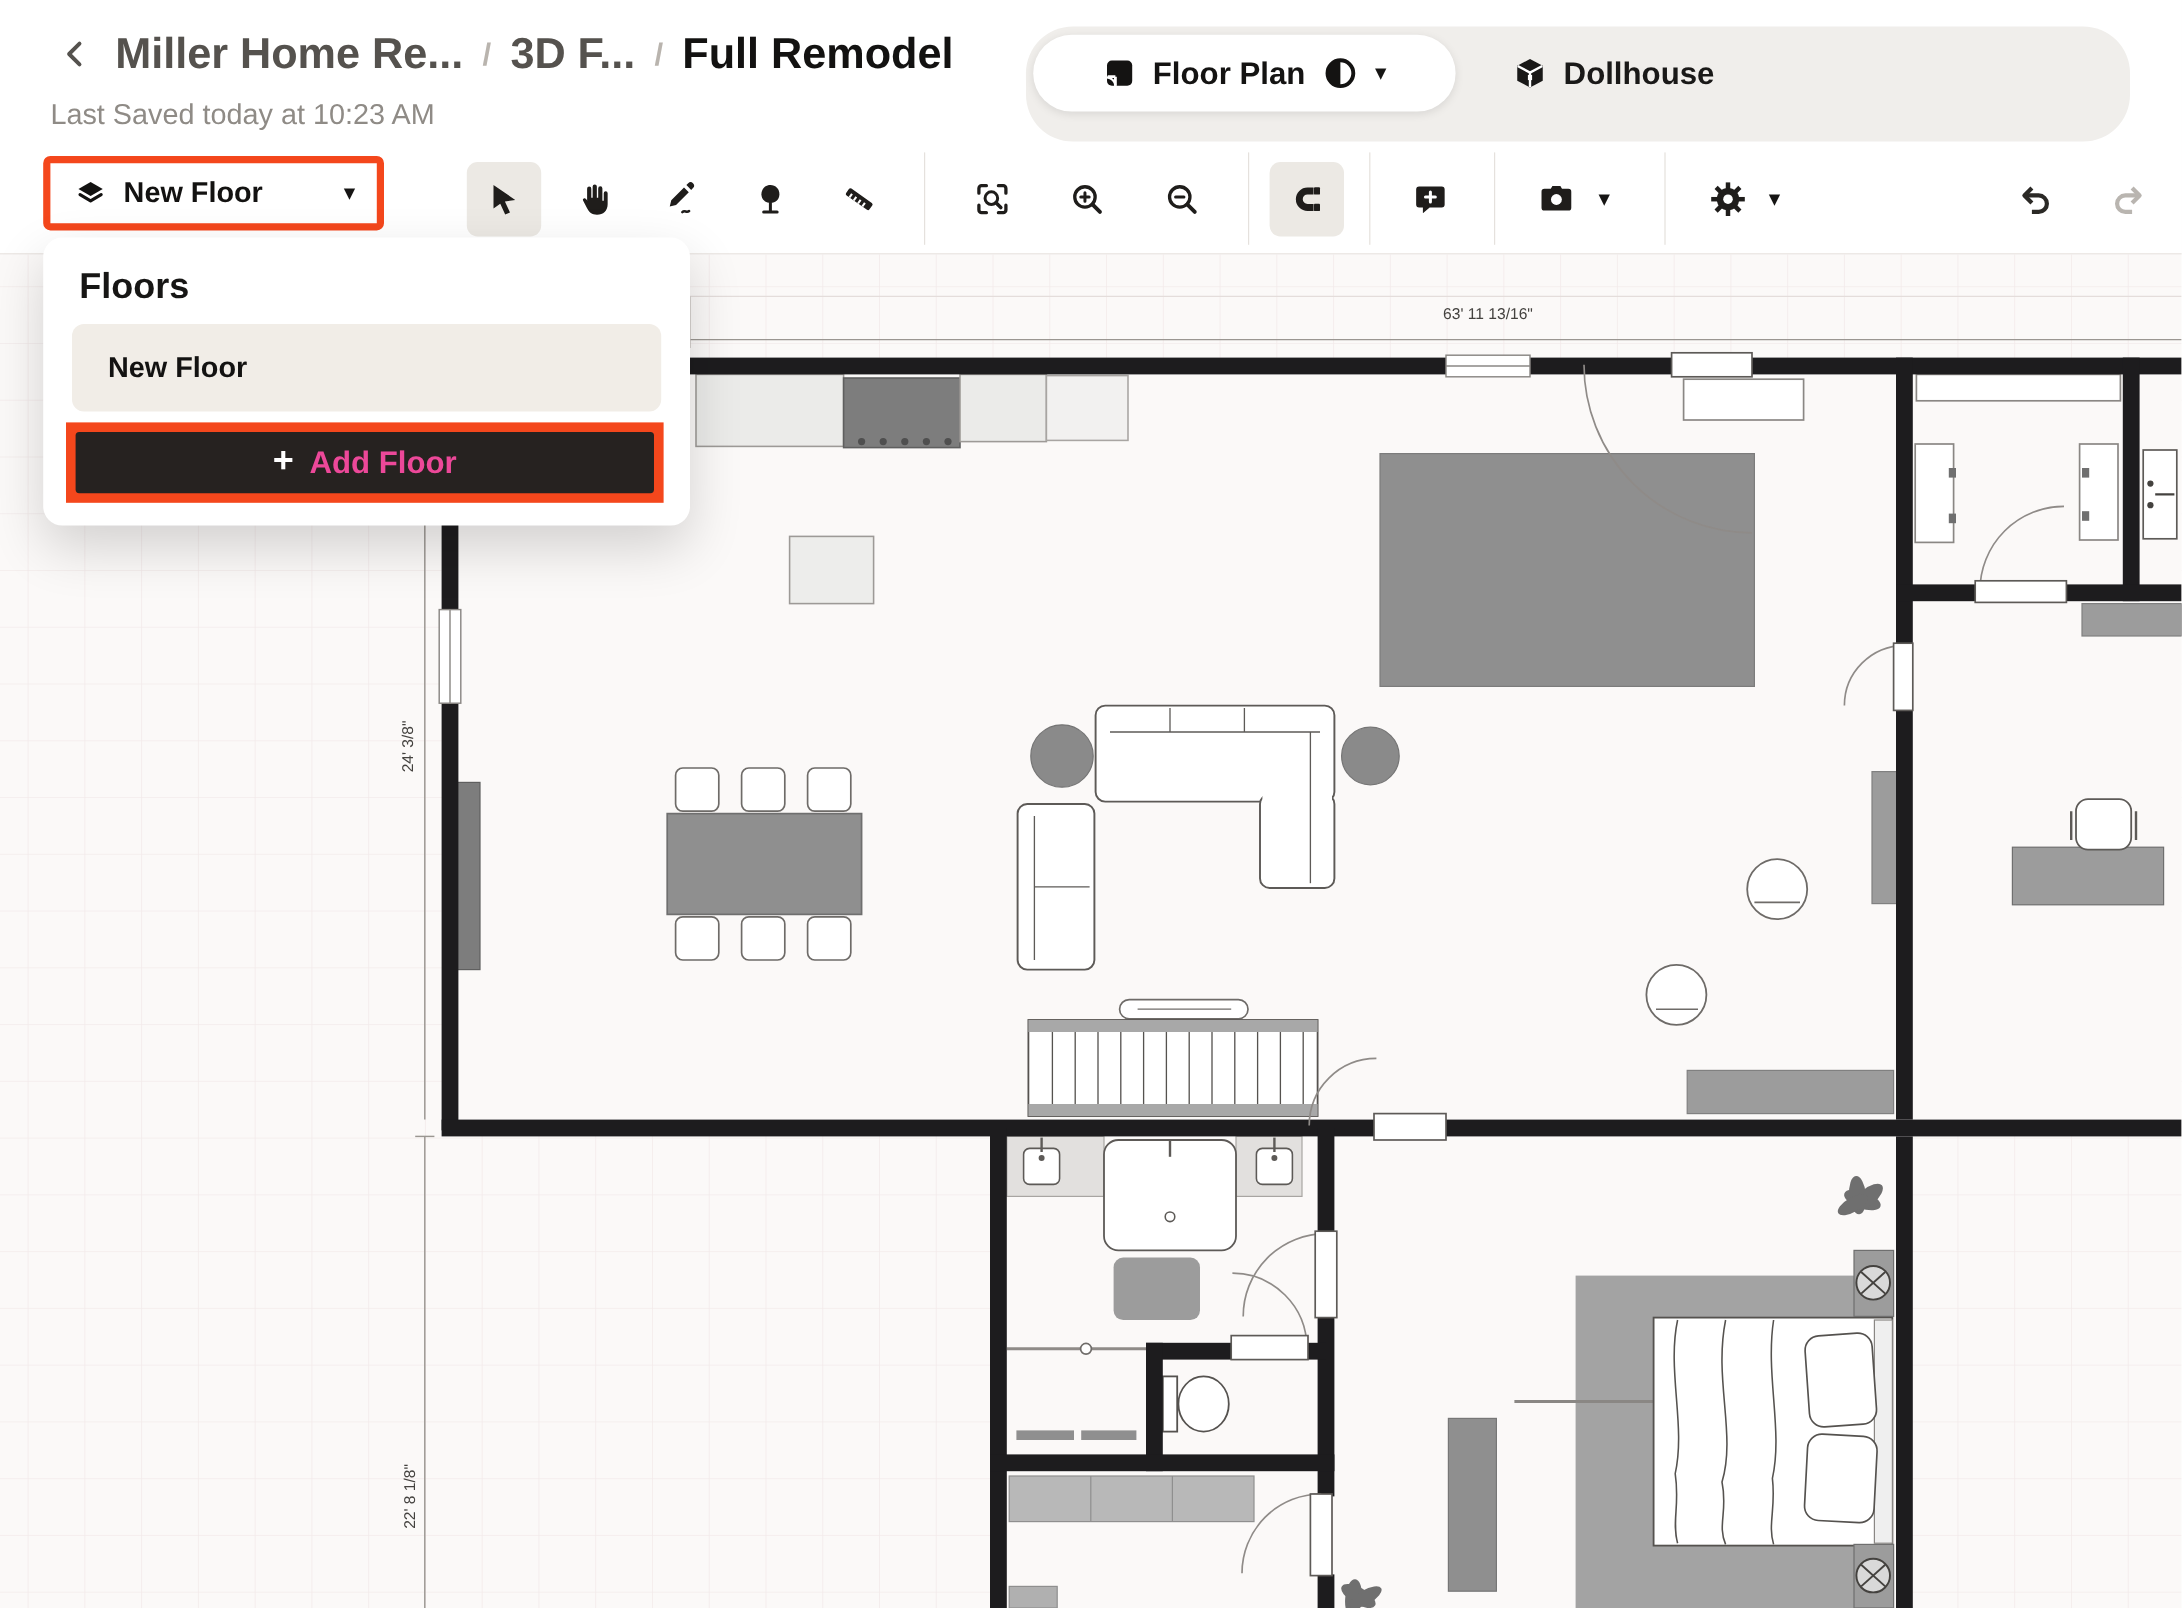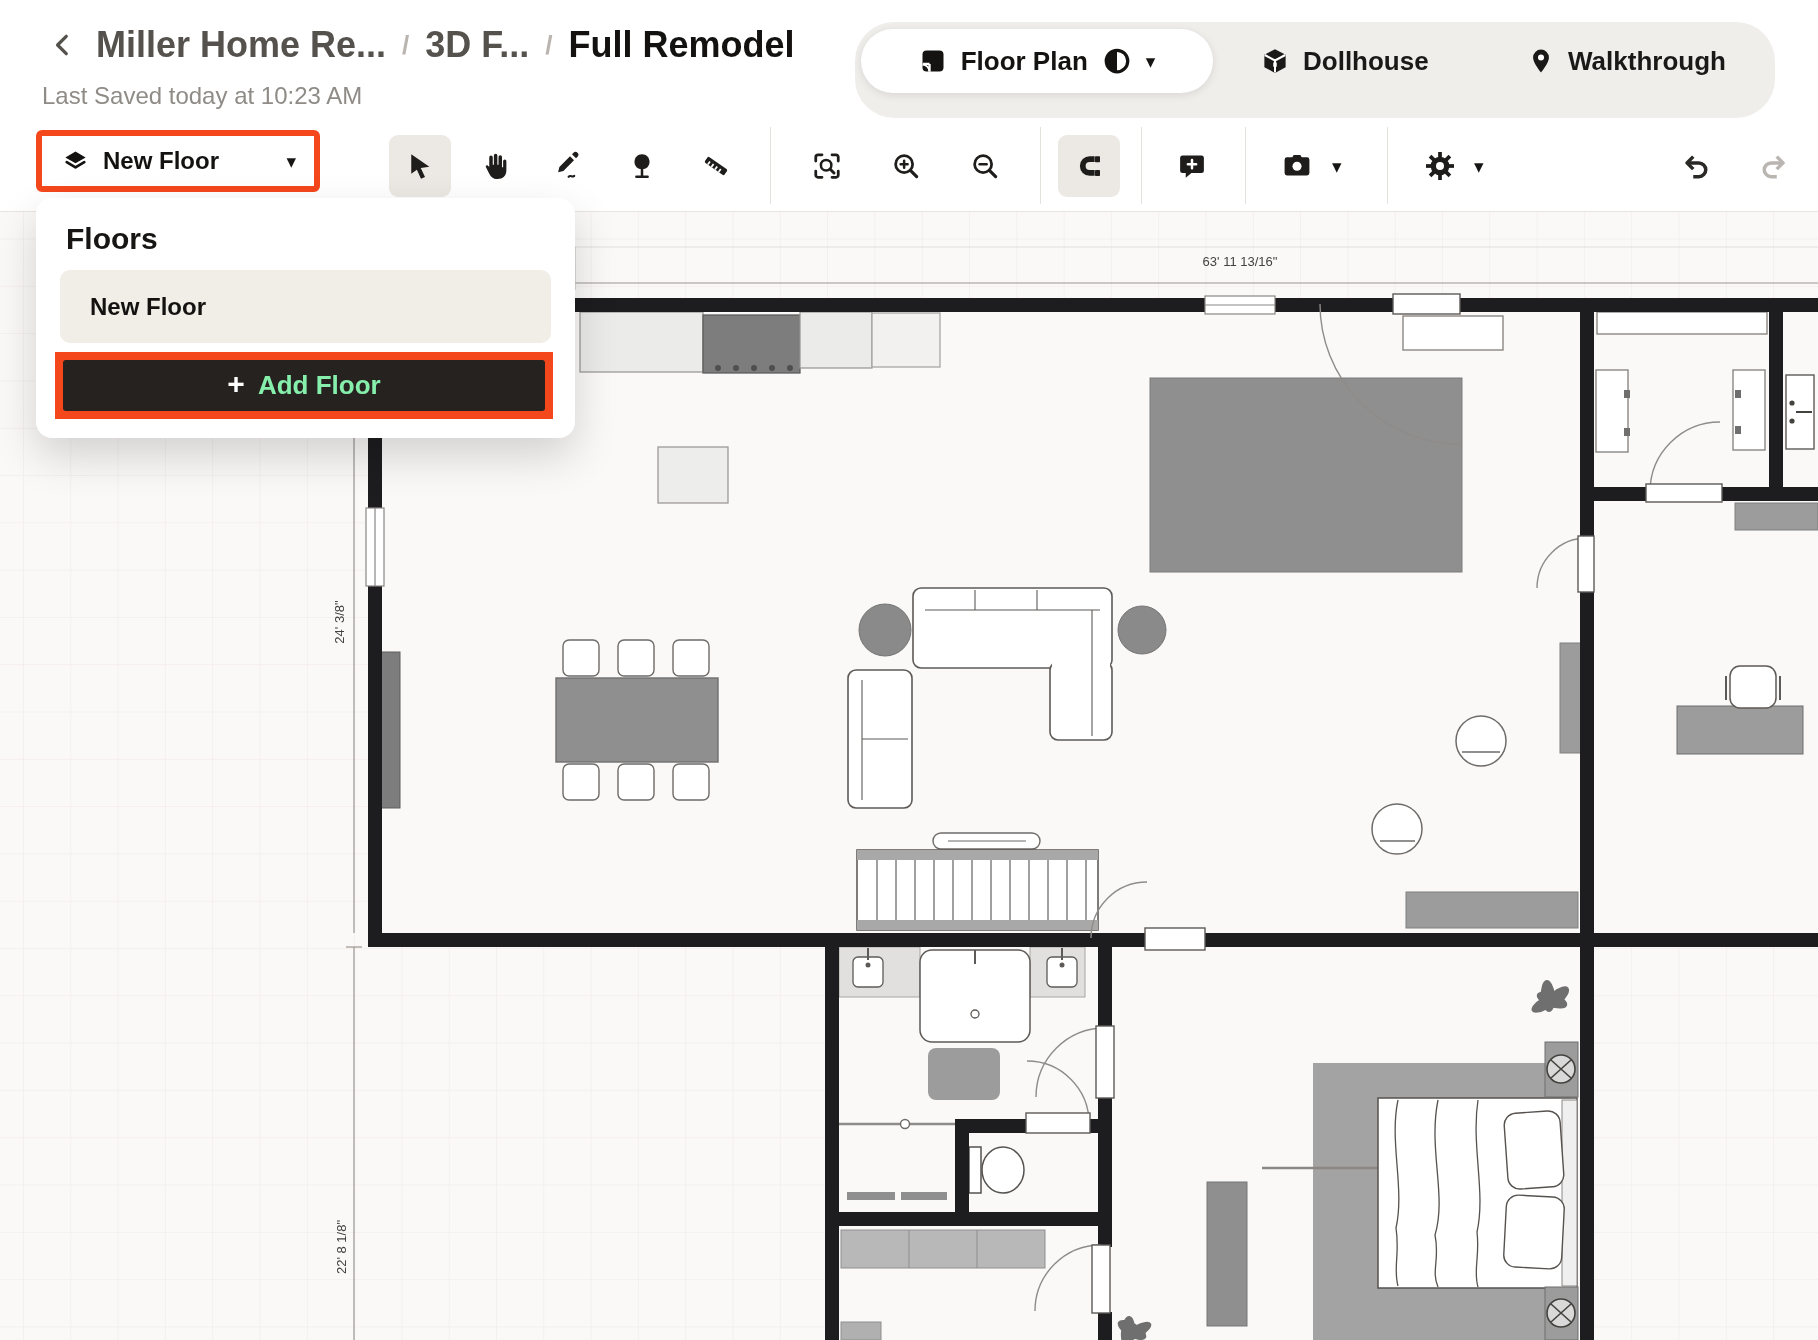--- a/index.html
+++ b/index.html
@@ -43,21 +43,21 @@
 
   
   .floors-panel{position:absolute;top:198px;left:36px;width:539px;height:240px;background:#fff;border-radius:16px;
     box-shadow:0 18px 44px rgba(0,0,0,.16);z-index:20;}
   .floors-title{position:absolute;top:24px;left:30px;font-size:30px;font-weight:bold;color:#171615;}
   .floor-item{position:absolute;top:72px;left:24px;width:491px;height:73px;background:#f1ede7;border-radius:10px;
     display:flex;align-items:center;padding-left:30px;box-sizing:border-box;font-size:24px;font-weight:bold;color:#131211;cursor:pointer;}
   .add-floor-wrap{position:absolute;top:154px;left:19px;width:498px;height:67px;background:#F4471C;display:flex;align-items:center;justify-content:center;}
   .add-floor-btn{width:482px;height:51px;background:#262220;border-radius:3px;display:flex;align-items:center;justify-content:center;gap:13px;cursor:pointer;}
   .add-floor-btn .plus{color:#fff;font-size:30px;font-weight:bold;line-height:1;margin-top:-3px;}
-  .add-floor-btn .lbl{color:#86efac;font-size:26px;font-weight:bold;}
+  .add-floor-btn .lbl{color:#ec4899;font-size:26px;font-weight:bold;}
 </style>
 </head>
 <body>
 
 <svg id="plan-canvas" width="1818" height="1340" viewBox="0 0 1818 1340">
   <defs>
     <pattern id="grid" width="47.3" height="47.3" patternUnits="userSpaceOnUse" x="23" y="2">
       <path d="M47.3 0H0V47.3" fill="none" stroke="#f3ebeb" stroke-width="1.4"></path>
     </pattern>
   </defs>
@@ -351,27 +351,20 @@
       <span class="caret">▾</span>
     </div>
     <div class="vs-item" style="left:405px;">
       <svg width="30" height="30" viewBox="0 0 24 24">
         <path d="M12 2.5 20.5 7v10L12 21.5 3.5 17V7Z" fill="#1a1918"></path>
         <path d="M3.8 7.2 12 11.6l8.2-4.4M12 11.6v9.6" stroke="#fff" stroke-width="1.6" fill="none"></path>
         <rect x="10.6" y="13.2" width="2.8" height="3.4" fill="#fff"></rect>
       </svg>
       <span class="vs-label">Dollhouse</span>
     </div>
-    <div class="vs-item" style="left:672px;">
-      <svg width="28" height="28" viewBox="0 0 24 24">
-        <path d="M12 2.2a6.8 6.8 0 0 1 6.8 6.8c0 4.8-6.8 12.8-6.8 12.8S5.2 13.8 5.2 9A6.8 6.8 0 0 1 12 2.2Z" fill="#1a1918"></path>
-        <circle cx="12" cy="9" r="2.6" fill="#fff"></circle>
-      </svg>
-      <span class="vs-label">Walkthrough</span>
-    </div>
   </div>
 </header>
 
 <div class="toolbar">
 
   <div class="floor-selector">
     <svg width="27" height="27" viewBox="0 0 24 24">
       <path d="M12 3.2 21 8.4 12 13.6 3 8.4Z" fill="#131211"></path>
       <path d="M4.2 12.6 12 17.2l7.8-4.6" fill="none" stroke="#131211" stroke-width="2.4" stroke-linecap="round" stroke-linejoin="round"></path>
     </svg>

